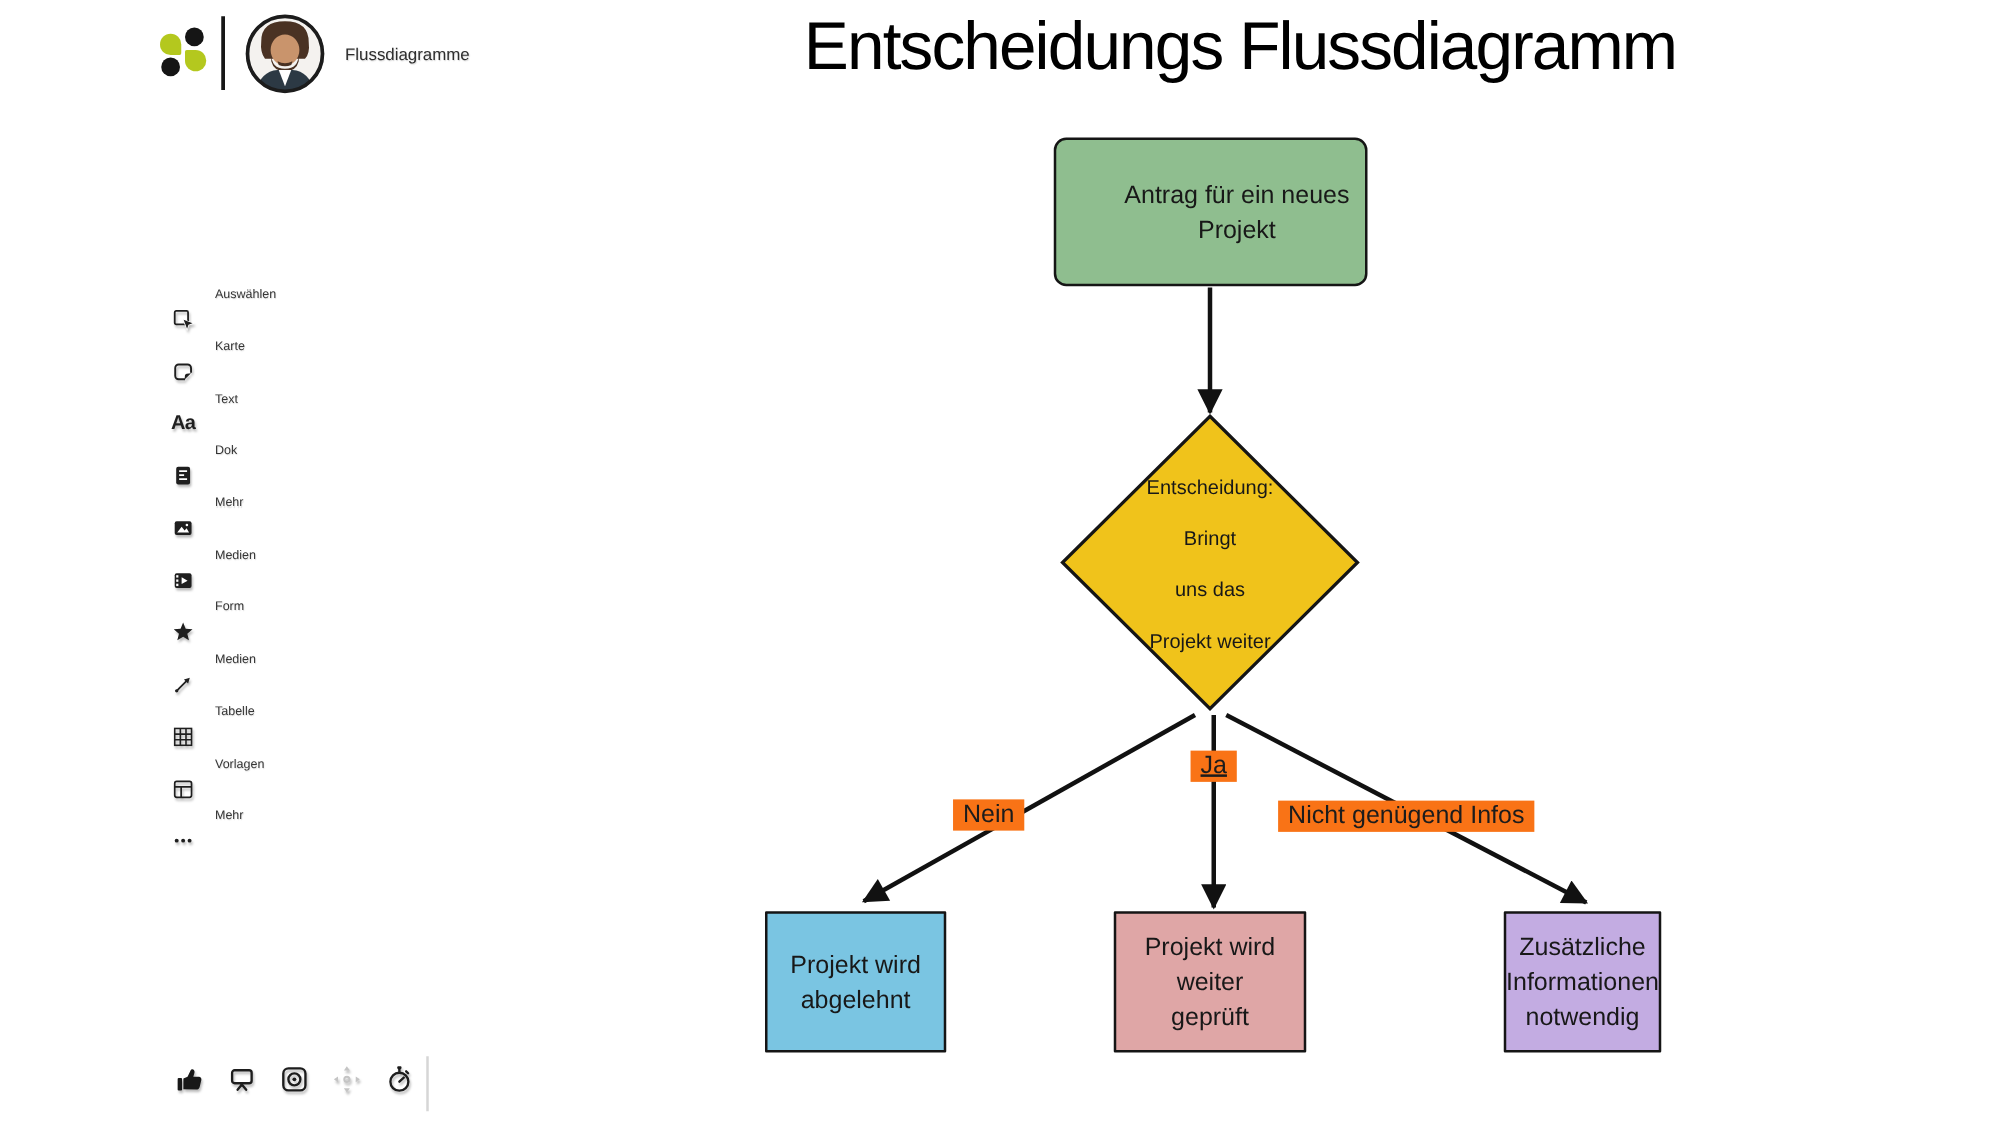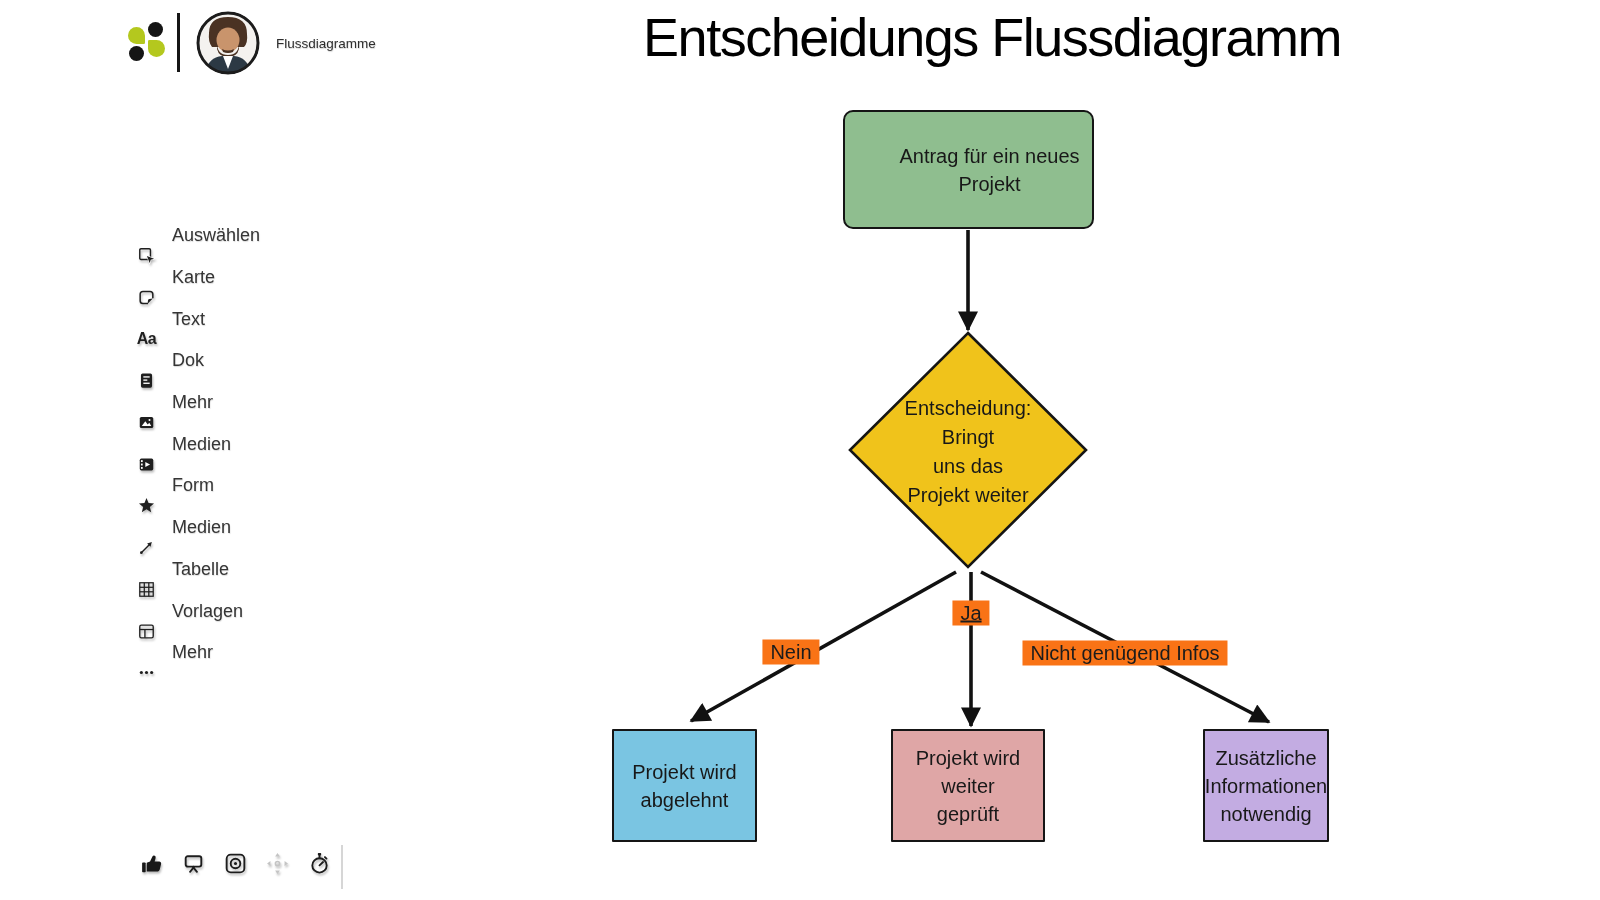--- a/index.html
+++ b/index.html
@@ -19,42 +19,42 @@
   .header-divider{position:absolute;left:177px;top:13px;width:2.5px;height:59px;background:#161616;}
   .avatar{position:absolute;left:196px;top:11px;width:64px;height:64px;border-radius:50%;}
   .board-title{position:absolute;left:276px;top:36px;font-size:13.5px;color:#2e2e2e;
     text-shadow:0.5px 1px 1px rgba(0,0,0,0.18);}
   
   .sidebar{position:absolute;left:0;top:215px;width:260px;}
   .side-item{height:41.7px;display:flex;align-items:center;padding-left:137px;cursor:pointer;}
   .side-item .icn{width:19px;height:19px;flex:0 0 19px;display:flex;align-items:center;justify-content:center;
     filter:drop-shadow(1.5px 2.5px 1px rgba(0,0,0,0.28));margin-top:40px;}
   .side-item .icn svg{width:19px;height:19px;display:block;}
-  .side-item .lbl{margin-left:16px;font-size:18px;color:#353535;text-shadow:0.5px 1px 1px rgba(0,0,0,0.15);}
+  .side-item .lbl{margin-left:16px;font-size:10px;color:#353535;text-shadow:0.5px 1px 1px rgba(0,0,0,0.15);}
   .aa-glyph{font-size:16px;font-weight:700;color:#1f1f1f;letter-spacing:-0.5px;}
   
   .footer{position:absolute;left:130px;top:838px;height:50px;display:flex;align-items:center;}
   .f-btn{width:42px;height:42px;display:flex;align-items:center;justify-content:center;cursor:pointer;
     filter:drop-shadow(1.5px 2.5px 1px rgba(0,0,0,0.28));}
   .f-btn svg{width:25px;height:25px;display:block;}
   .footer-divider{position:absolute;left:211px;top:7px;width:1.5px;height:44px;background:#d6d6d6;}
   
   .canvas-title{position:absolute;left:560px;top:5px;width:864px;text-align:center;
     font-size:54px;line-height:64px;font-weight:400;letter-spacing:-1.5px;color:#000;}
   .connector-layer{position:absolute;left:0;top:0;width:1600px;height:900px;pointer-events:none;}
   .node{position:absolute;display:flex;align-items:center;justify-content:center;text-align:center;
     white-space:pre-line;font-size:20px;line-height:28px;color:#181818;border:2px solid #151515;
     box-sizing:border-box;cursor:pointer;}
   .node-start{left:843px;top:110px;width:251px;height:119px;border-radius:10px;border-width:2.5px;padding-left:42px;}
   .node-rejected{left:612px;top:729px;width:145px;height:113px;border-radius:1px;}
   .node-review{left:891px;top:729px;width:154px;height:113px;border-radius:1px;}
   .node-moreinfo{left:1203px;top:729px;width:126px;height:113px;border-radius:1px;}
   .diamond-text{position:absolute;left:858px;top:392px;width:220px;height:120px;
     display:flex;align-items:center;justify-content:center;text-align:center;white-space:pre-line;
-    font-size:20px;line-height:29px;color:#181818;cursor:pointer;}
+    font-size:16px;line-height:41px;color:#181818;cursor:pointer;}
   .edge-label{position:absolute;transform:translate(-50%,-50%);background:#f97316;
     padding:1px 8px;font-size:20px;color:#1c1c1c;cursor:pointer;}
   .el-no{left:791px;top:652px;}
   .el-yes{left:971px;top:613px;text-decoration:underline;}
   .el-insufficient{left:1125px;top:653px;}
 </style>
 </head>
 <body>
 
 <div class="header">

